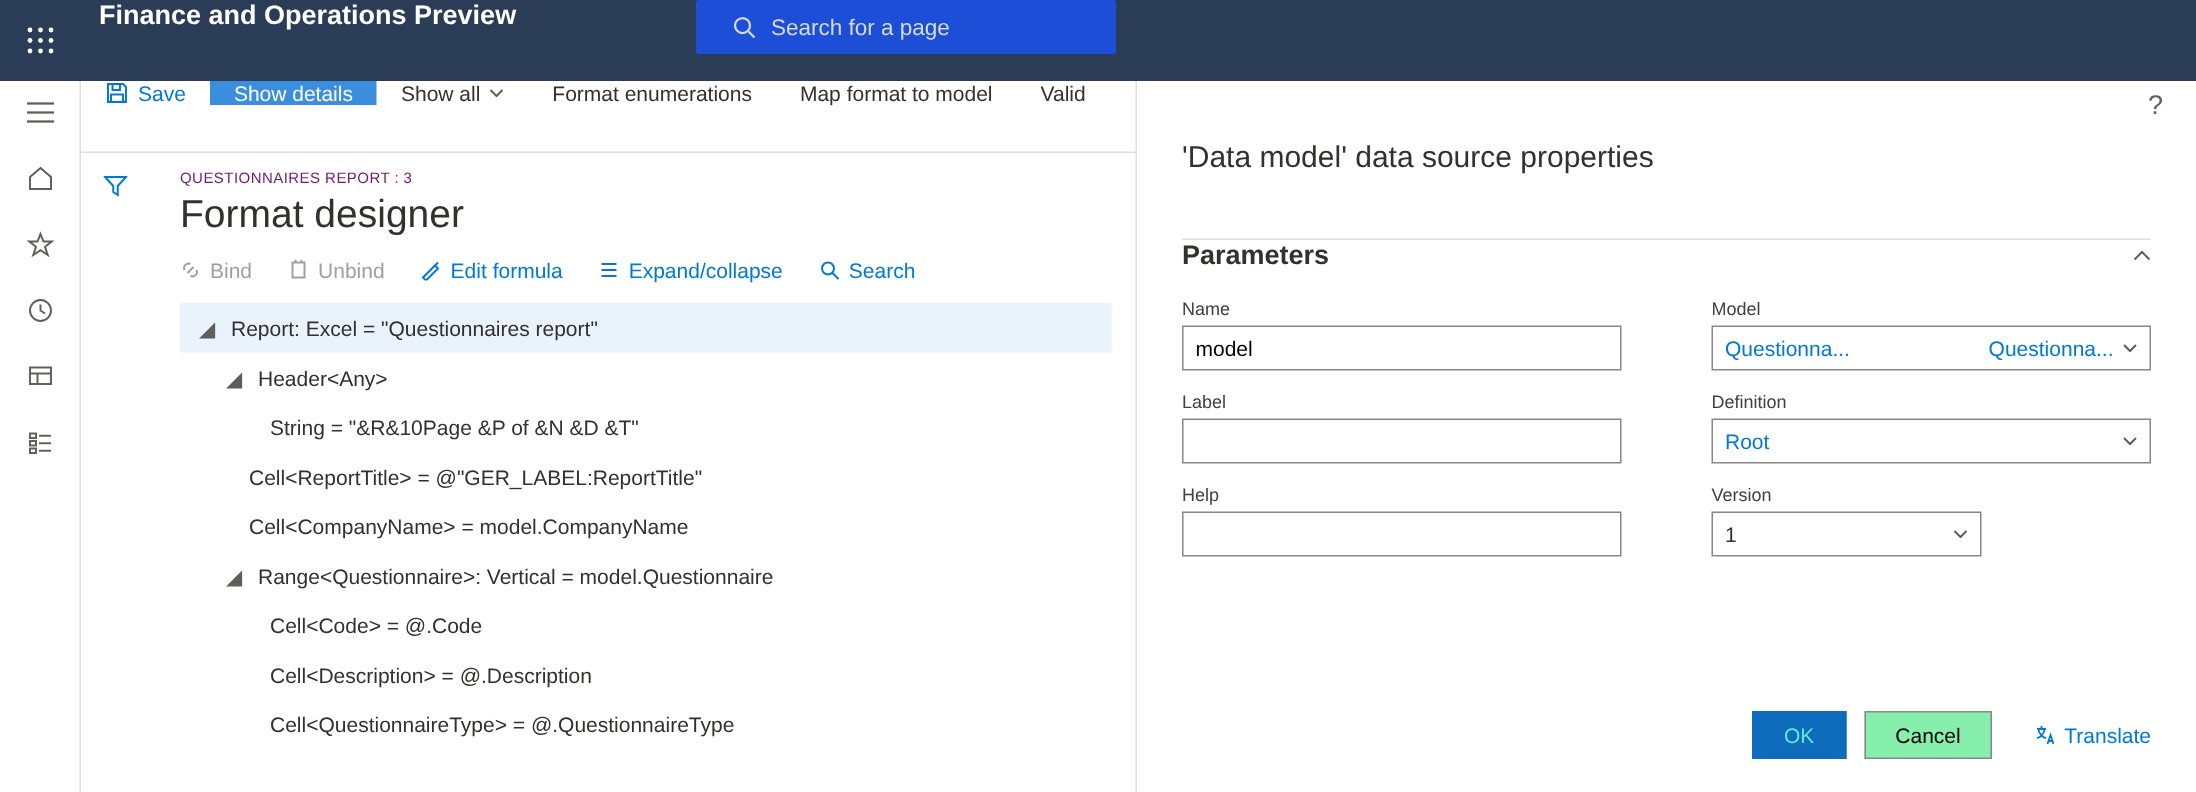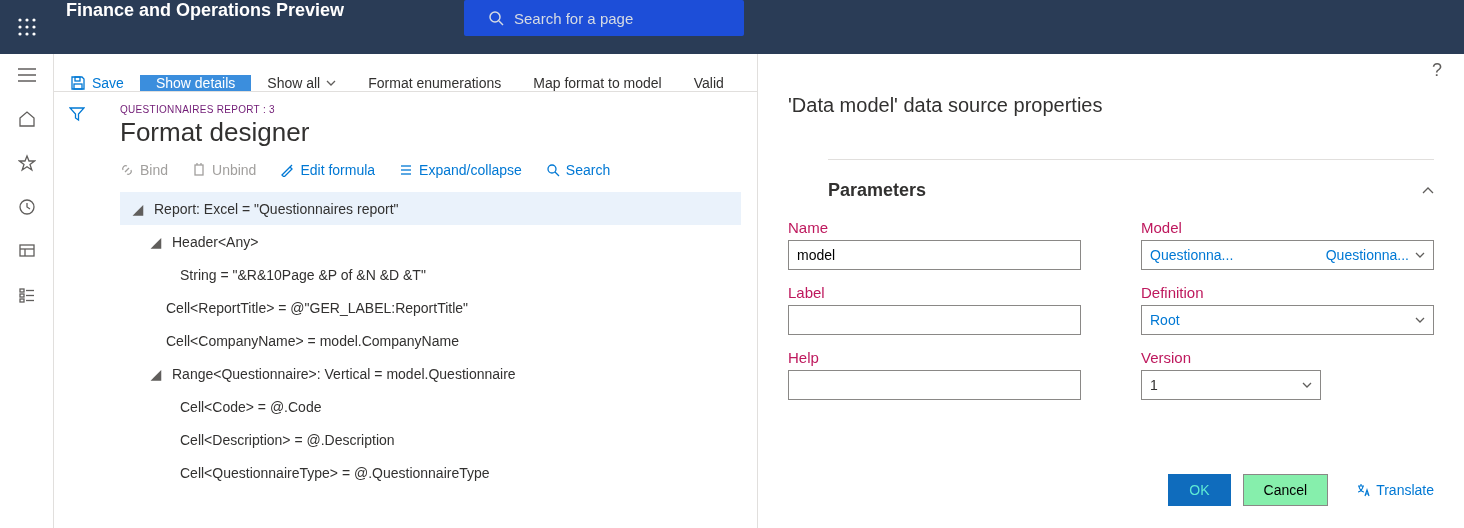--- a/index.html
+++ b/index.html
@@ -8,21 +8,21 @@
   .waffle { width: 54px; height: 54px; display: flex; align-items: center; justify-content: center; }
   .app-title { font-size: 18px; font-weight: 600; padding-left: 12px; flex: 0 0 auto; min-width: 360px; }
   .search-wrap { margin-left: 50px; }
   .search-box { display: flex; align-items: center; background: #1d4ed8; border-radius: 2px; height: 36px; width: 280px; padding: 0 24px; color: #d6dbe3; }
   .search-box input { background: transparent; border: 0; outline: 0; color: #d6dbe3; font-size: 15px; margin-left: 10px; width: 100%; }
   .search-box input::placeholder { color: #d6dbe3; }
   .shell { display: flex; height: calc(528px - 54px); }
   .leftrail { width: 54px; border-right: 1px solid #e1dfdd; display: flex; flex-direction: column; align-items: center; padding-top: 10px; gap: 22px; color: #605e5c; }
   .leftrail .ic { width: 22px; height: 22px; display: flex; align-items: center; justify-content: center; }
   .main { flex: 1; display: flex; flex-direction: column; border-right: 1px solid #e1dfdd; min-width: 0; }
-  .cmdbar { height: 38px; display: flex; align-items: flex-end; border-bottom: 1px solid #e1dfdd; }
+  .cmdbar { height: 48px; display: flex; align-items: flex-start; border-bottom: 1px solid #e1dfdd; }
   .cmd { display: flex; align-items: center; padding: 0 16px; gap: 6px; color: #323130; cursor: pointer; }
   .cmd.save { color: #0078d4; }
   .cmd.active { background: #3b8edd; color: #fff; }
   .content { display: flex; flex: 1; min-height: 0; }
   .filtercol { width: 46px; display: flex; justify-content: center; padding-top: 14px; color: #0078d4; }
   .designer { flex: 1; padding: 12px 16px 0 20px; min-width: 0; overflow: hidden; }
   .crumb { font-size: 10px; color: #701a75; letter-spacing: .3px; }
   .ptitle { font-size: 26px; font-weight: 400; margin-top: 2px; }
   .toolbar2 { display: flex; gap: 24px; margin-top: 14px; align-items: center; font-size: 14px; }
   .tb-disabled { color: #a19f9d; display: flex; align-items: center; gap: 6px; }
@@ -31,25 +31,25 @@
   .row { display: flex; align-items: center; height: 33px; font-size: 14px; color: #323130; white-space: nowrap; }
   .row.sel { background: #eaf2fb; }
   .tw { display: inline-flex; width: 16px; justify-content: center; color: #605e5c; margin-right: 8px; }
   .pad1 { padding-left: 10px; }
   .pad2 { padding-left: 28px; }
   .pad3 { padding-left: 60px; }
   .pad4 { padding-left: 46px; }
   .panel { width: 706px; padding: 10px 30px 16px 30px; display: flex; flex-direction: column; position: relative; }
   .help-icon { position: absolute; top: 6px; right: 22px; color: #605e5c; font-size: 18px; }
   .panel-title { font-size: 20px; font-weight: 400; margin-top: 30px; }
-  .section-hdr { display: flex; justify-content: space-between; align-items: center; margin-top: 42px; border-top: 1px solid #e1dfdd; padding-top: 20px; margin-left: 40px; }
+  .section-hdr { display: flex; justify-content: space-between; align-items: center; margin-top: 42px; border-top: 1px solid #e1dfdd; padding-top: 0; }
   .section-hdr h2 { font-size: 18px; font-weight: 600; }
   .form-grid { display: flex; gap: 60px; margin-top: 18px; }
   .col { flex: 1; display: flex; flex-direction: column; gap: 14px; }
-  .field label { font-size: 15px; color: #be185d; display: block; margin-bottom: 4px; }
+  .field label { font-size: 12px; color: #404040; display: block; margin-bottom: 4px; }
   .field input, .field .select, .field .dual { width: 100%; height: 30px; border: 1px solid #8a8886; font-size: 14px; padding: 0 8px; background: #fff; }
   .field .select { display: flex; align-items: center; justify-content: space-between; color: #0078d4; cursor: pointer; }
   .field .select.black { color: #323130; }
   .field .dual { display: flex; align-items: center; justify-content: space-between; color: #0078d4; cursor: pointer; }
   .field .narrow { width: 180px; }
   .panel-footer { margin-top: auto; display: flex; justify-content: flex-end; align-items: center; gap: 12px; padding-bottom: 6px; }
   .btn { height: 32px; padding: 0 20px; border: 1px solid #8a8886; background: #86efac; font-size: 14px; cursor: pointer; }
   .btn.primary { background: #0f6cbd; border-color: #0f6cbd; color: #5eead4; font-weight: 400; }
   .translate { color: #0078d4; display: flex; align-items: center; gap: 6px; margin-left: 16px; cursor: pointer; }
   svg { display: block; }

